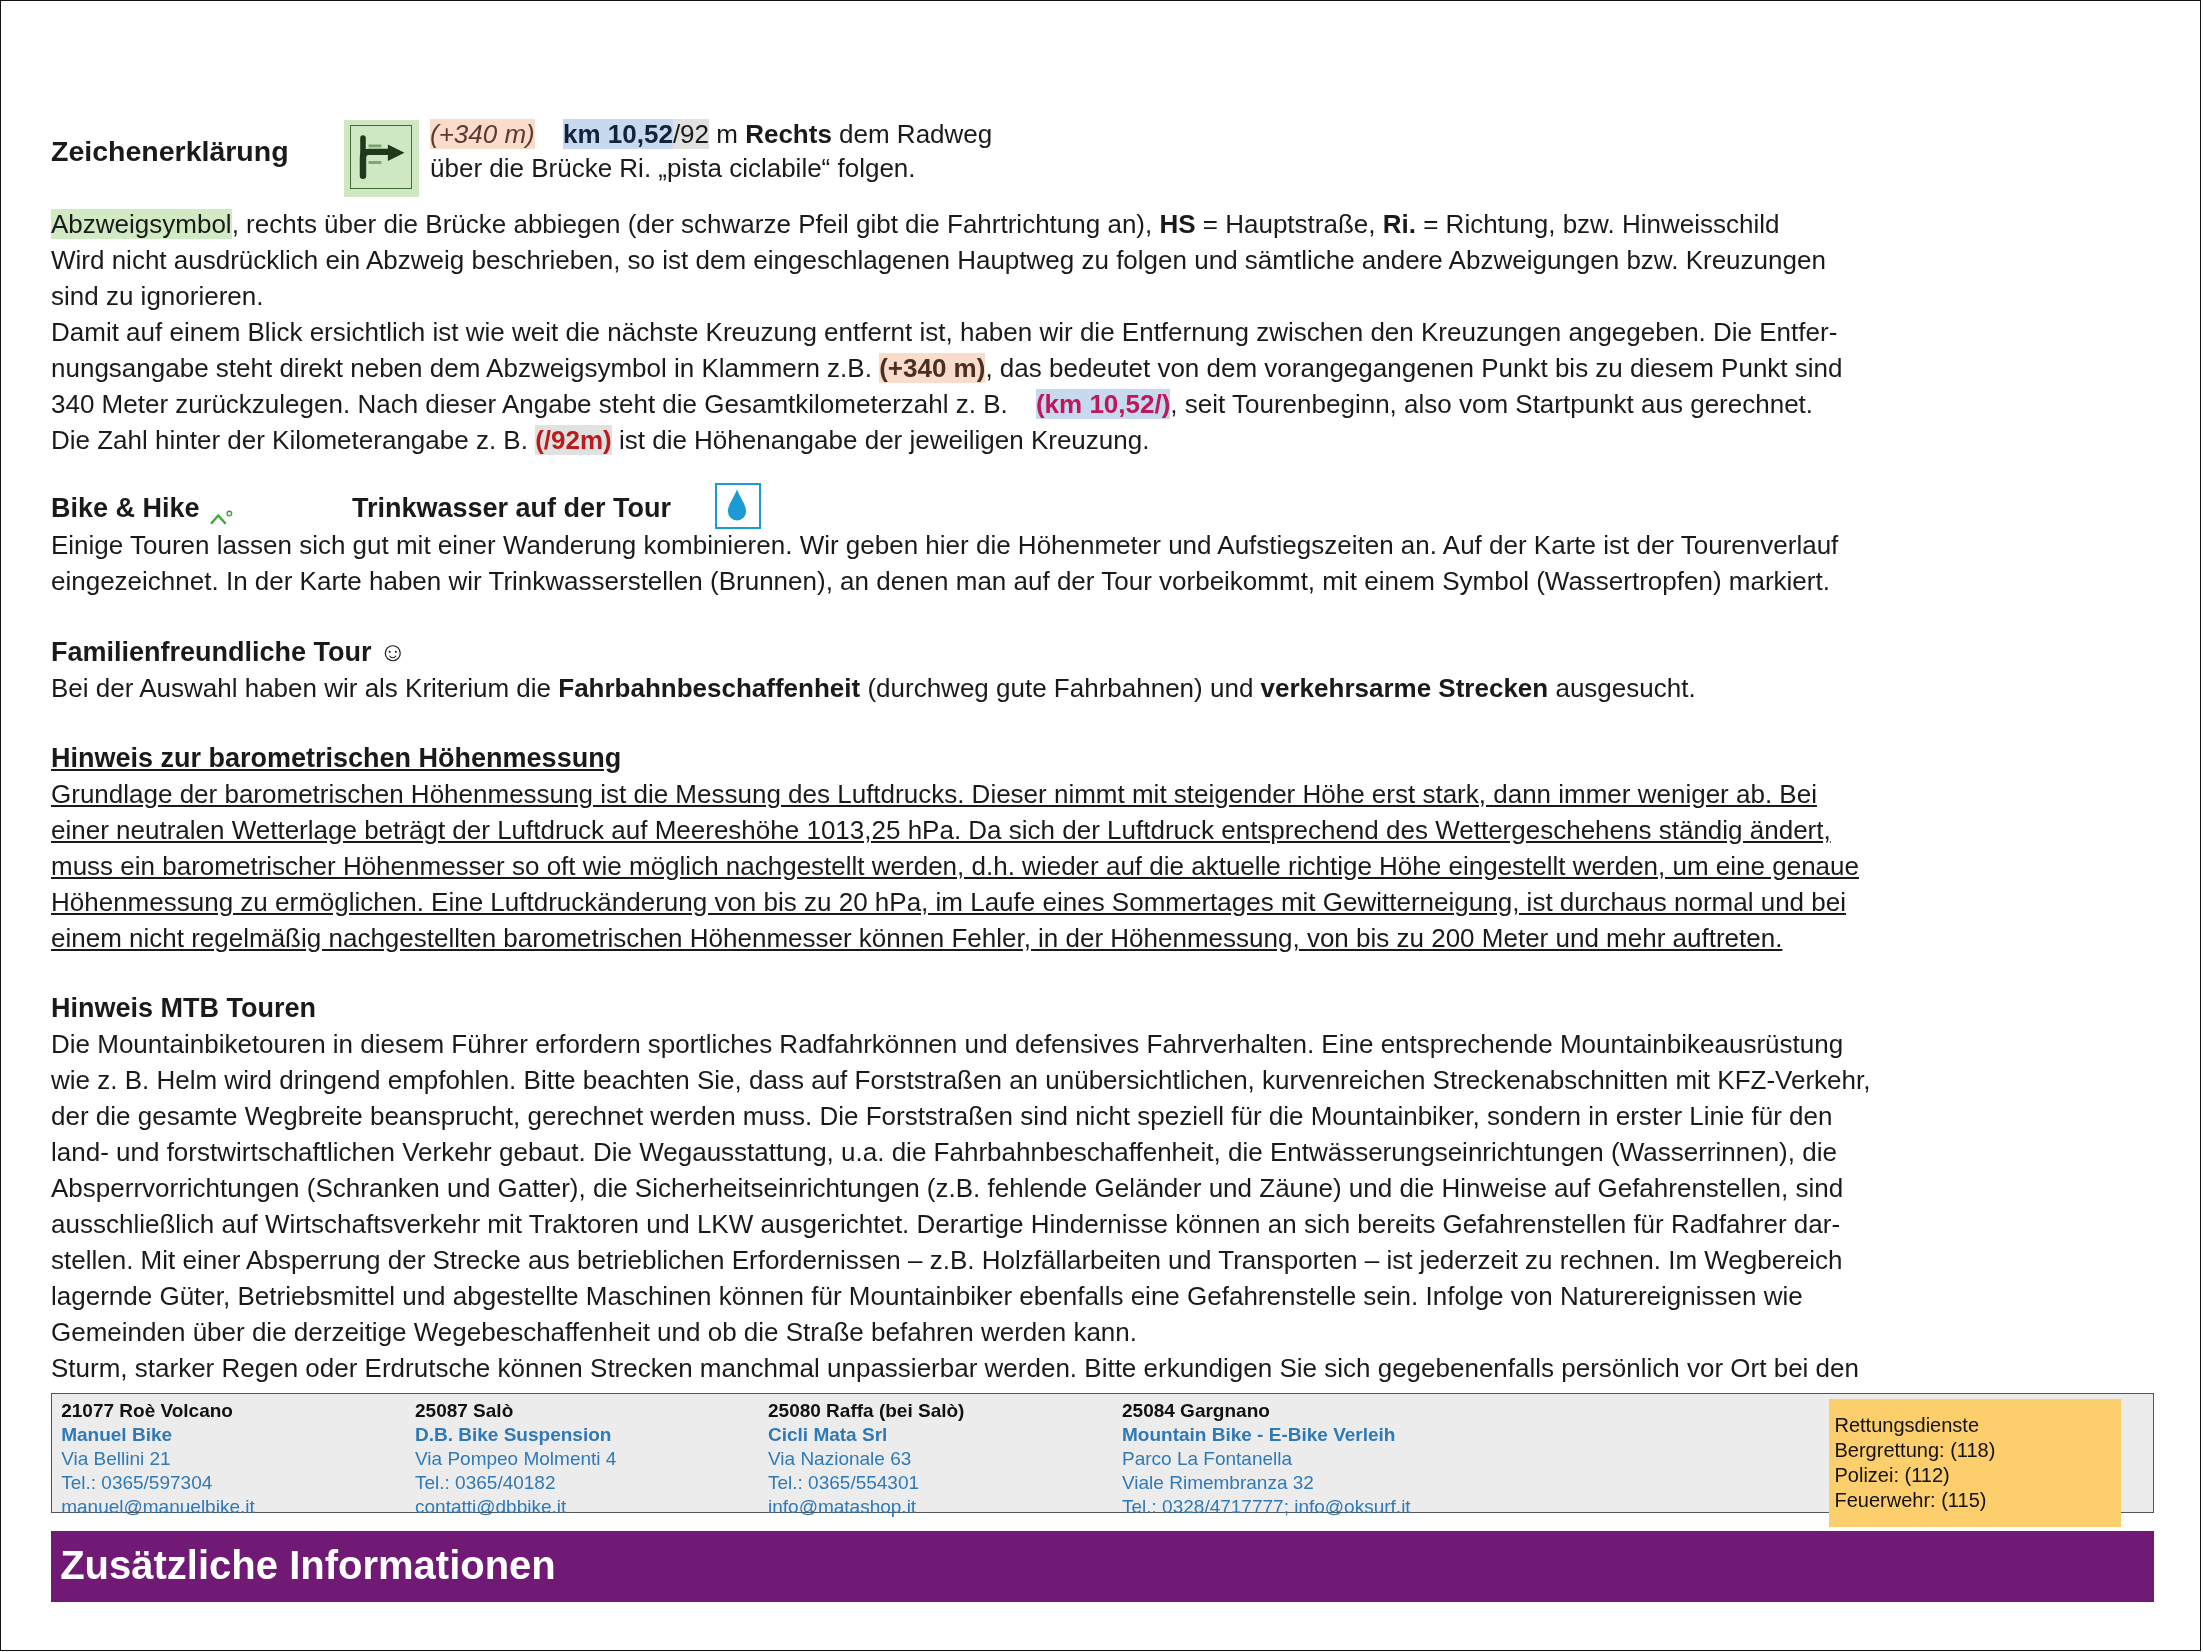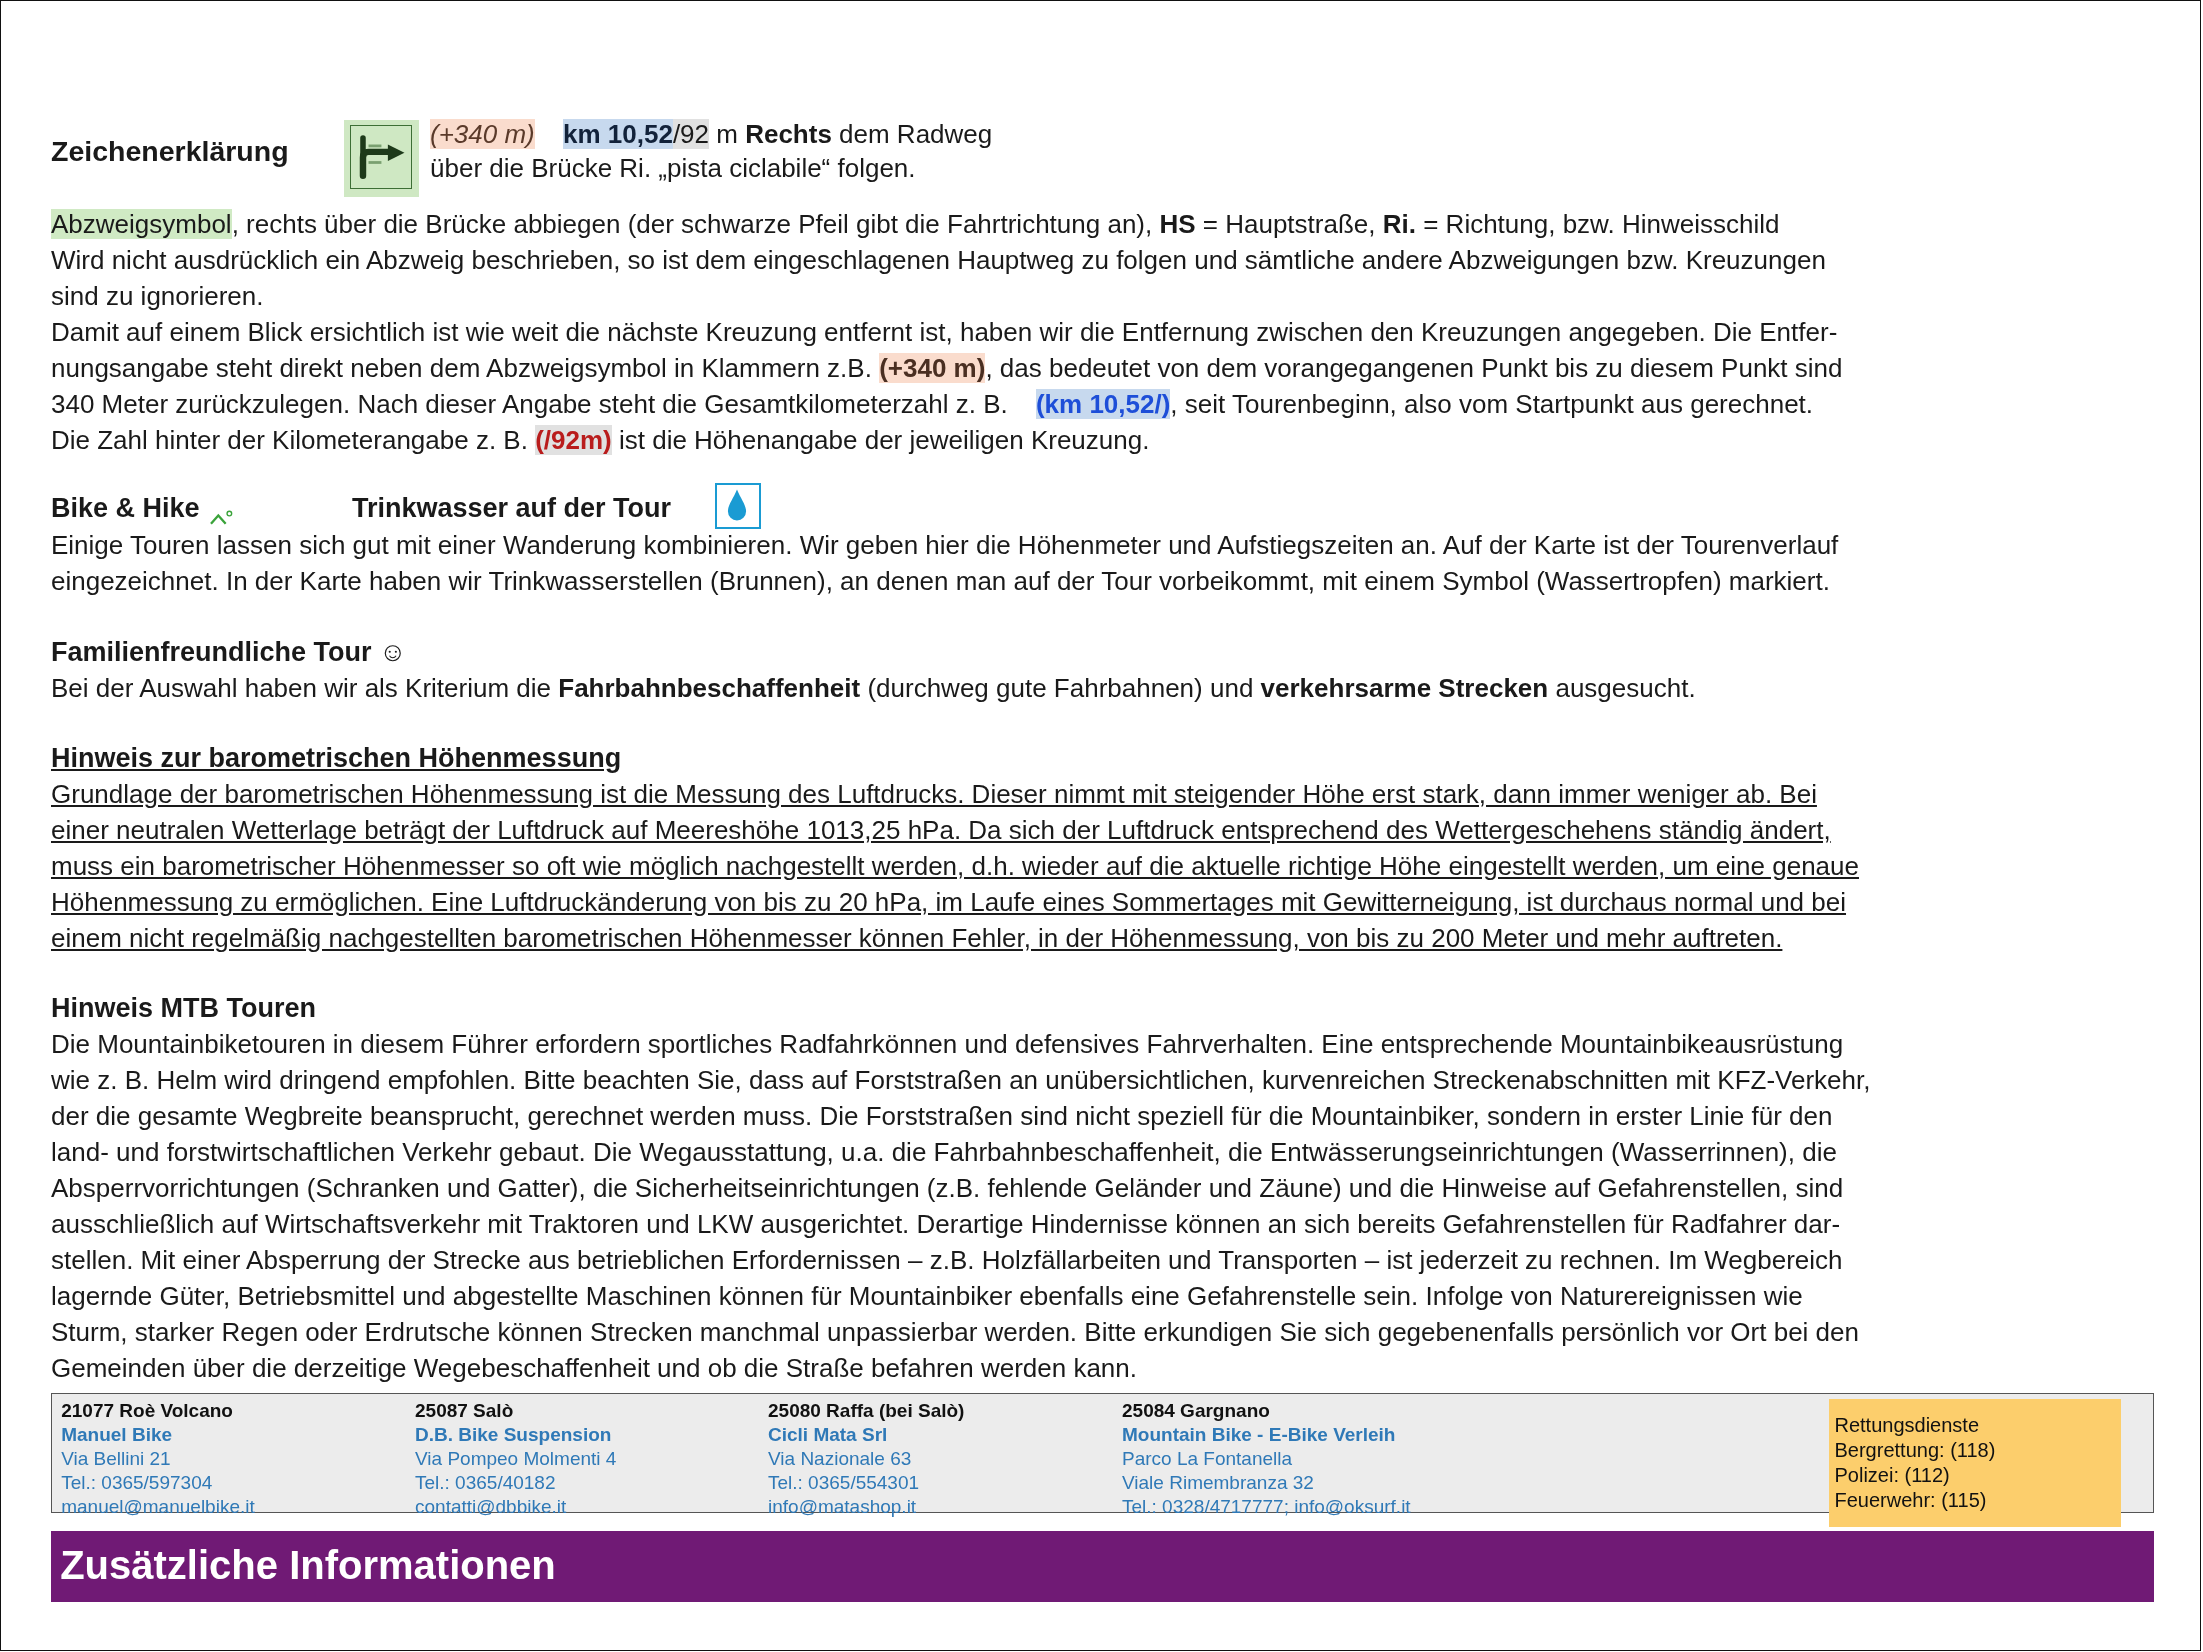--- a/index.html
+++ b/index.html
@@ -76,21 +76,21 @@
       <div>über die Brücke Ri. „pista ciclabile“ folgen.</div>
     </div>
   </div>
 
   <div class="block p1 txt">
     <div><span class="hl-green">Abzweigsymbol</span><span>, rechts über die Brücke abbiegen (der schwarze Pfeil gibt die Fahrtrichtung an), </span><b>HS</b><span> = Hauptstraße, </span><b>Ri.</b><span> = Richtung, bzw. Hinweisschild</span></div>
     <div>Wird nicht ausdrücklich ein Abzweig beschrieben, so ist dem eingeschlagenen Hauptweg zu folgen und sämtliche andere Abzweigungen bzw. Kreuzungen</div>
     <div>sind zu ignorieren.</div>
     <div>Damit auf einem Blick ersichtlich ist wie weit die nächste Kreuzung entfernt ist, haben wir die Entfernung zwischen den Kreuzungen angegeben. Die Entfer-</div>
     <div><span>nungsangabe steht direkt neben dem Abzweigsymbol in Klammern z.B. </span><b class="hl-red" style="color:#4a2f22">(+340 m)</b><span>, das bedeutet von dem vorangegangenen Punkt bis zu diesem Punkt sind</span></div>
-    <div><span>340 Meter zurückzulegen. Nach dieser Angabe steht die Gesamtkilometerzahl z. B. </span><b class="hl-blue" style="color:#1d4ed8">(km 10,52/)</b><span>, seit Tourenbeginn, also vom Startpunkt aus gerechnet.</span></div>
+    <div><span>340 Meter zurückzulegen. Nach dieser Angabe steht die Gesamtkilometerzahl z. B. </span><b class="hl-blue" style="color:#be185d">(km 10,52/)</b><span>, seit Tourenbeginn, also vom Startpunkt aus gerechnet.</span></div>
     <div><span>Die Zahl hinter der Kilometerangabe z. B. </span><b class="hl-grey" style="color:#b91c1c">(/92m)</b><span> ist die Höhenangabe der jeweiligen Kreuzung.</span></div>
   </div>
 
   <div class="block sec2">
     <div class="hdr-line h">
       <span class="bike-hike"><span>Bike &amp; Hike</span><span class="hike-icon"><svg width="26" height="18.4" viewBox="0 0 28 20">
               <polyline points="2,16 10,7 18,16" fill="none" stroke="#3aa33a" stroke-width="2.5"></polyline>
               <circle cx="22" cy="5" r="2.5" fill="none" stroke="#3aa33a" stroke-width="1.5"></circle>
             </svg></span></span>
       <span class="water-title">Trinkwasser auf der Tour</span>
@@ -119,22 +119,22 @@
   <div class="block sec5">
     <div class="h">Hinweis MTB Touren</div>
     <div class="txt">Die Mountainbiketouren in diesem Führer erfordern sportliches Radfahrkönnen und defensives Fahrverhalten. Eine entsprechende Mountainbikeausrüstung</div>
     <div class="txt">wie z. B. Helm wird dringend empfohlen. Bitte beachten Sie, dass auf Forststraßen an unübersichtlichen, kurvenreichen Streckenabschnitten mit KFZ-Verkehr,</div>
     <div class="txt">der die gesamte Wegbreite beansprucht, gerechnet werden muss. Die Forststraßen sind nicht speziell für die Mountainbiker, sondern in erster Linie für den</div>
     <div class="txt">land- und forstwirtschaftlichen Verkehr gebaut. Die Wegausstattung, u.a. die Fahrbahnbeschaffenheit, die Entwässerungseinrichtungen (Wasserrinnen), die</div>
     <div class="txt">Absperrvorrichtungen (Schranken und Gatter), die Sicherheitseinrichtungen (z.B. fehlende Geländer und Zäune) und die Hinweise auf Gefahrenstellen, sind</div>
     <div class="txt">ausschließlich auf Wirtschaftsverkehr mit Traktoren und LKW ausgerichtet. Derartige Hindernisse können an sich bereits Gefahrenstellen für Radfahrer dar-</div>
     <div class="txt">stellen. Mit einer Absperrung der Strecke aus betrieblichen Erfordernissen – z.B. Holzfällarbeiten und Transporten – ist jederzeit zu rechnen. Im Wegbereich</div>
     <div class="txt">lagernde Güter, Betriebsmittel und abgestellte Maschinen können für Mountainbiker ebenfalls eine Gefahrenstelle sein. Infolge von Naturereignissen wie</div>
+    <div class="txt">Gemeinden über die derzeitige Wegebeschaffenheit und ob die Straße befahren werden kann.</div>
     <div class="txt">Sturm, starker Regen oder Erdrutsche können Strecken manchmal unpassierbar werden. Bitte erkundigen Sie sich gegebenenfalls persönlich vor Ort bei den</div>
-    <div class="txt">Gemeinden über die derzeitige Wegebeschaffenheit und ob die Straße befahren werden kann.</div>
   </div>
 </div>
 
 <div class="info-box">
   <div class="shop" style="left:9.2px">
     <div class="city">21077 Roè Volcano</div>
     <div class="name">Manuel Bike</div>
     <div class="line">Via Bellini 21</div>
     <div class="line">Tel.: 0365/597304</div>
     <div class="line">manuel@manuelbike.it</div>

